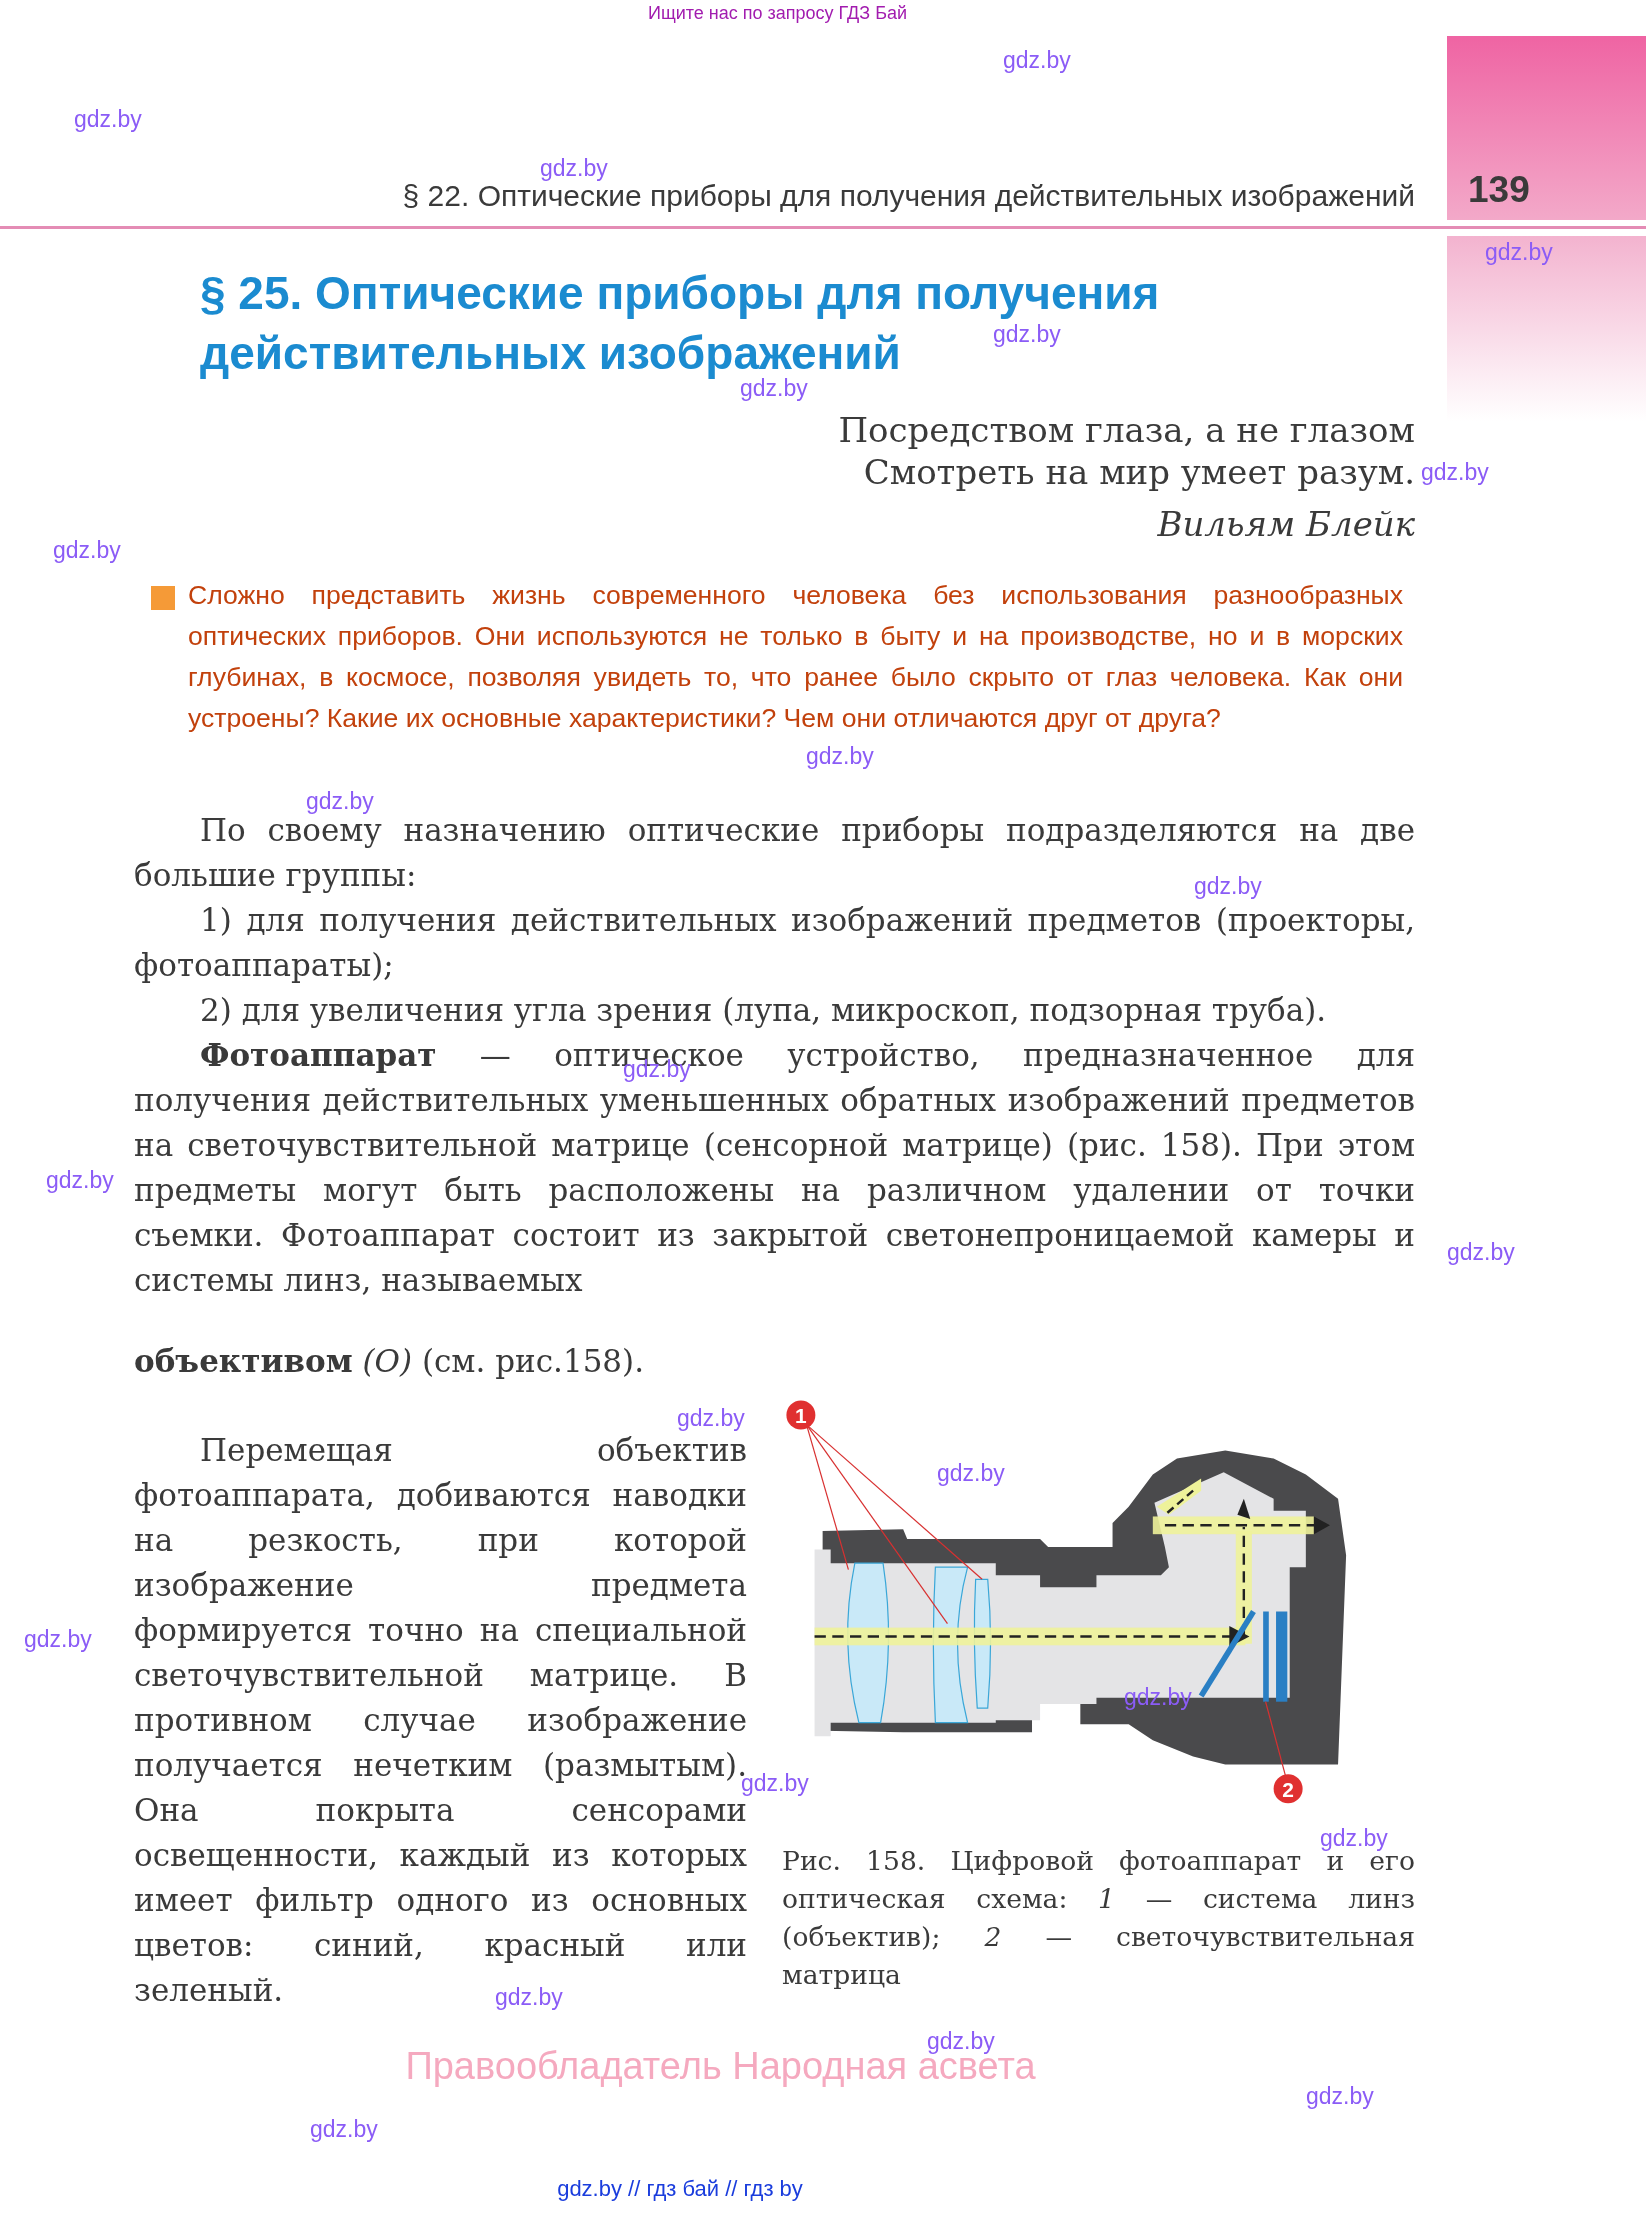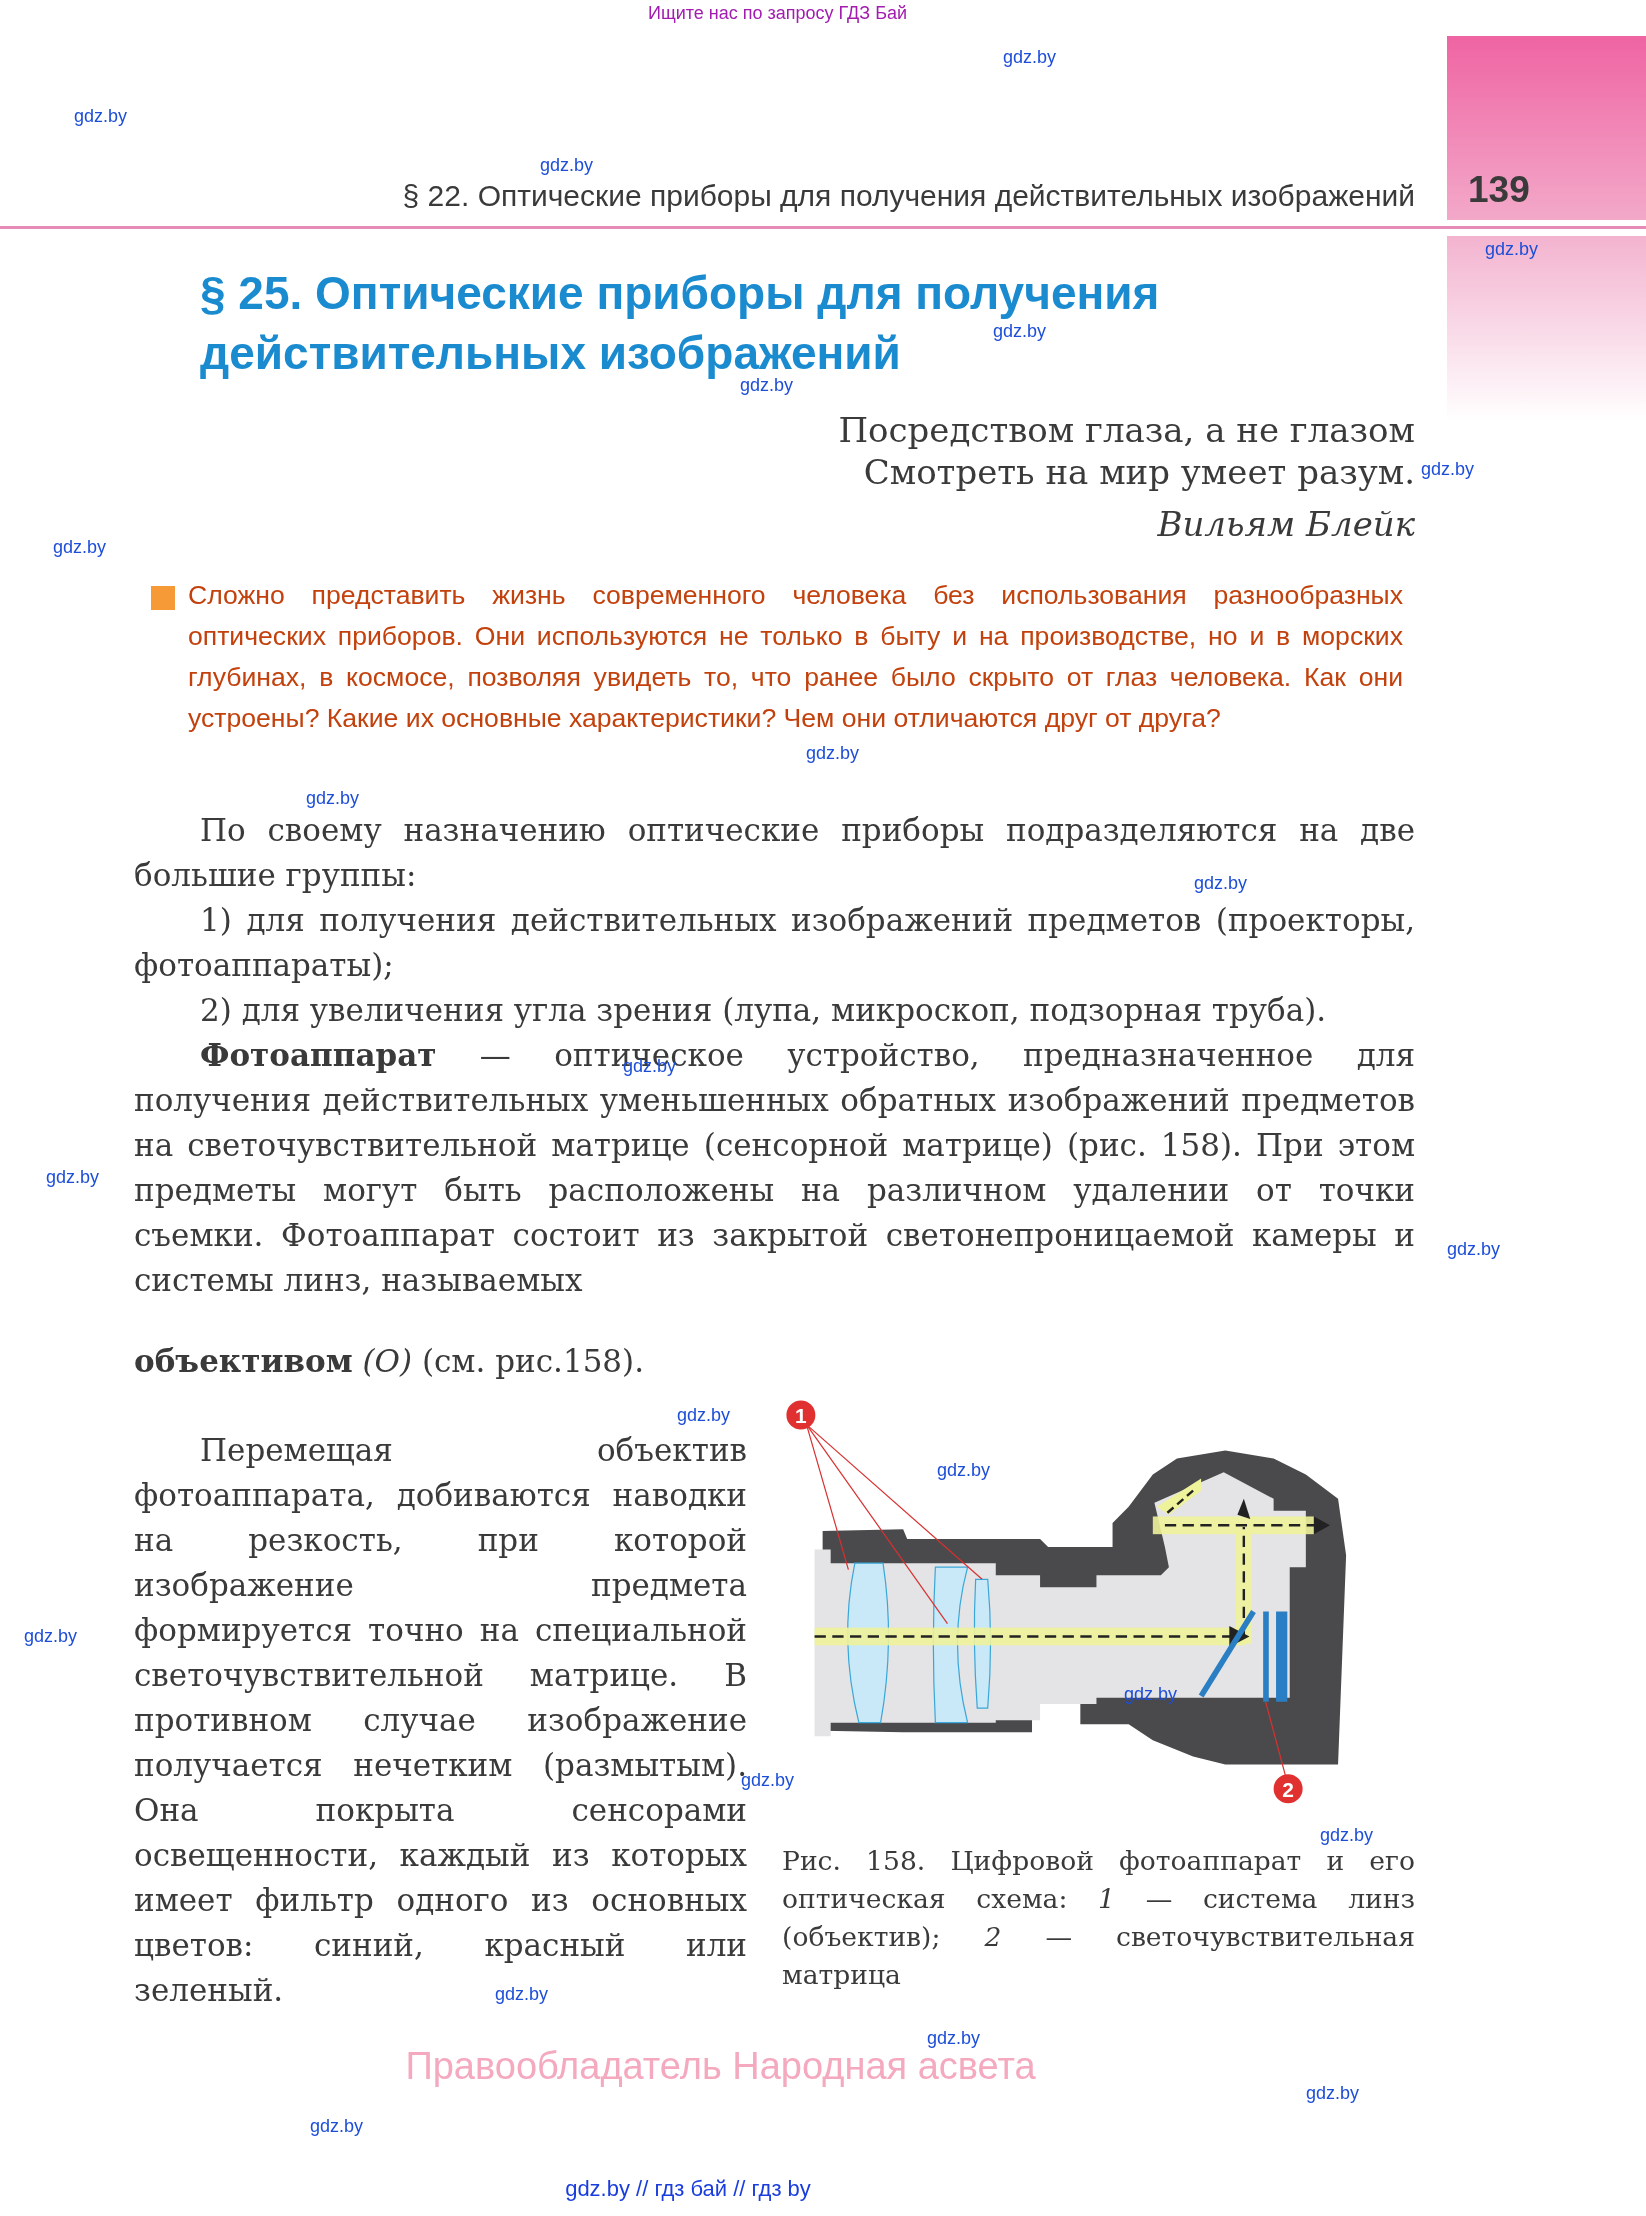--- a/index.html
+++ b/index.html
@@ -15,23 +15,23 @@
   .epi{right:232px;top:409px;font-family:"DejaVu Serif",serif;font-size:34px;line-height:42px;text-align:right;color:#3a3a3a;}
   .epi .auth{font-style:italic;margin-top:9.7px;}
   .intro{left:188px;top:575px;width:1215px;font-size:26.6px;line-height:41px;text-align:justify;color:#c2410c;}
   .intro-marker{left:151px;top:586px;width:24px;height:24px;background:#f59a37;}
   .body{font-family:"DejaVu Serif",serif;font-size:31px;line-height:45px;color:#3a3a3a;text-align:justify;}
   .p1{left:134px;top:808px;width:1281px;}
   .ind{text-indent:66px;margin:0;}
   .leftcol{left:134px;top:1428px;width:613px;}
   .fig{left:774px;top:1386px;width:661px;height:451px;}
   .caption{left:782px;top:1842px;width:633px;font-family:"DejaVu Serif",serif;font-size:26.6px;line-height:38px;text-align:justify;color:#3a3a3a;}
-  .wm{font-family:"Liberation Sans",sans-serif;font-size:18px;color:#1d4ed8;}
+  .wm{font-family:"Liberation Sans",sans-serif;font-size:23px;color:#8b5cf6;}
   .copyright{left:0;width:1441px;top:2045px;text-align:center;font-size:38px;color:#f5a9bf;}
-  .footer{left:12px;width:1352px;top:2176px;text-align:center;font-size:22px;color:#1a3ddd;}
+  .footer{left:4px;width:1352px;top:2176px;text-align:center;font-size:22px;color:#1a3ddd;}
   b{font-weight:bold;}
 </style>
 </head>
 <body>
 
 <div class="abs banner">Ищите нас по запросу ГДЗ Бай</div>
 
 <div class="abs pink1"></div>
 <div class="abs pink2"></div>
 <div class="abs pagenum">139</div>

